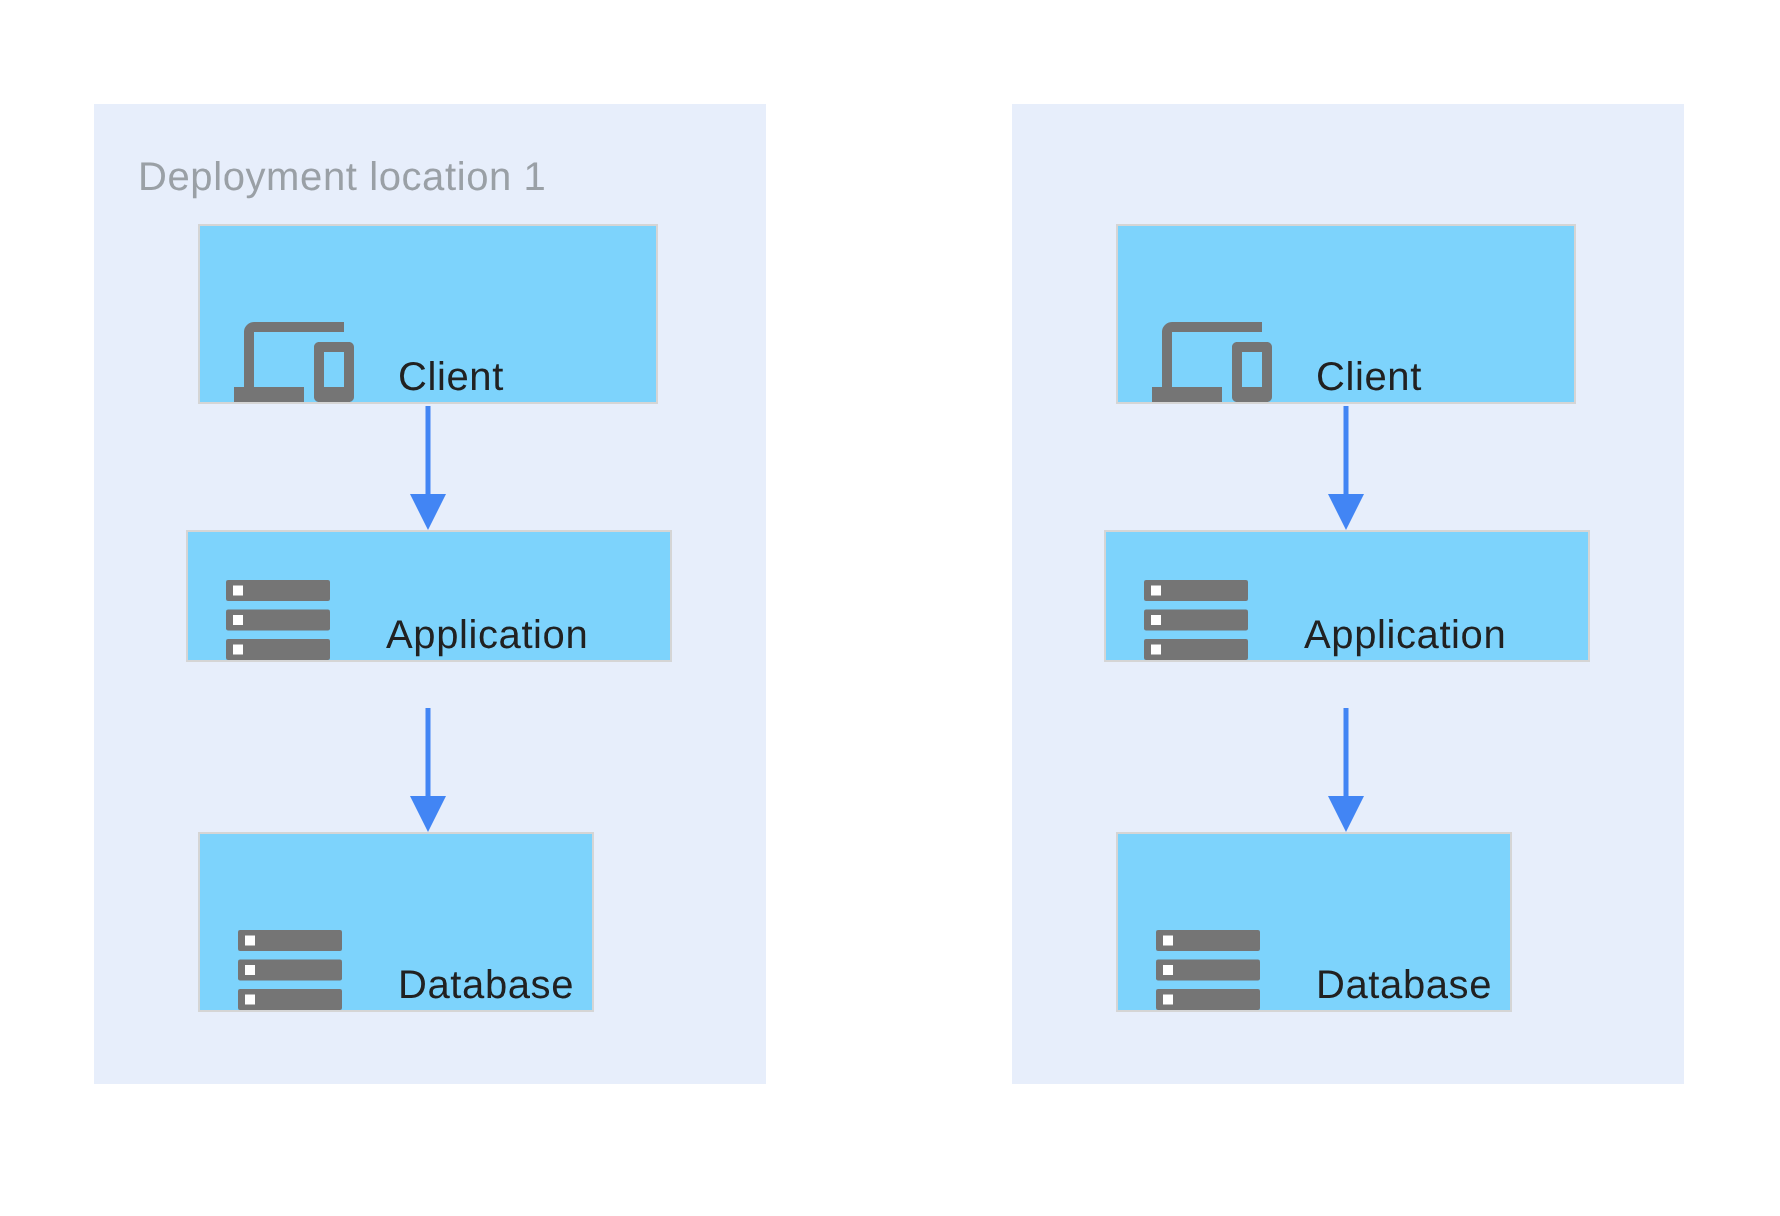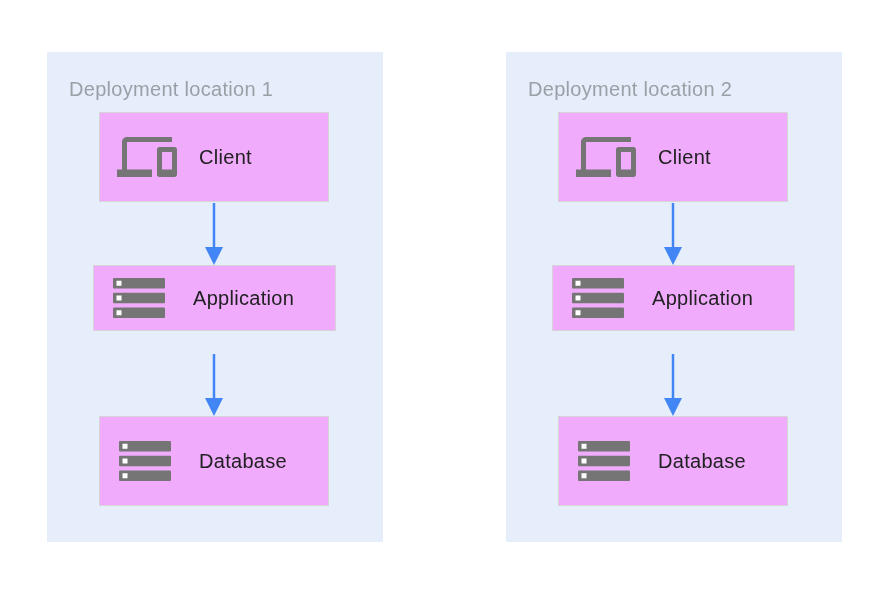--- a/index.html
+++ b/index.html
@@ -32,29 +32,29 @@
     font-size: 20px;
     line-height: 26px;
     font-weight: 400;
     letter-spacing: 0.3px;
     color: #9aa0a6;
     white-space: nowrap;
   }
   .node {
     position: absolute;
     box-sizing: border-box;
-    background: #f0abfc;
+    background: #7dd3fc;
     border: 1px solid #d5d5d5;
     display: flex;
-    align-items: center;
+    align-items: flex-end;
     padding-left: 17px;
   }
   .box-client      { left: 52px; top: 60px;  width: 230px; height: 90px; }
   .box-application { left: 46px; top: 213px; width: 243px; height: 66px; }
-  .box-database    { left: 52px; top: 364px; width: 230px; height: 90px; }
+  .box-database    { left: 52px; top: 364px; width: 198px; height: 90px; }
   .icon-wrap {
     flex: 0 0 82px;
     width: 82px;
     display: flex;
     align-items: center;
   }
   .server-icon { margin-left: 2px; }
   .node-label {
     font-size: 20px;
     letter-spacing: 0.3px;
@@ -127,21 +127,20 @@
             <rect x="3.5" y="17.5" width="5" height="5"></rect>
             <rect x="3.5" y="32.25" width="5" height="5"></rect>
           </g>
         </svg>
       </span>
       <span class="node-label">Database</span>
     </div>
   </section>
 
   <section class="panel panel-2">
-    <h2 class="panel-title">Deployment location 2</h2>
 
     <div class="node box-client">
       <span class="icon-wrap">
         <svg class="devices-icon" width="60" height="40" viewBox="0 4 24 16" aria-hidden="true">
           <path d="M4 6h18V4H4c-1.1 0-2 .9-2 2v11H0v3h14v-3H4V6zm19 2h-6c-.55 0-1 .45-1 1v10c0 .55.45 1 1 1h6c.55 0 1-.45 1-1V9c0-.55-.45-1-1-1zm-1 9h-4v-7h4v7z" fill="#757575"></path>
         </svg>
       </span>
       <span class="node-label">Client</span>
     </div>
 

